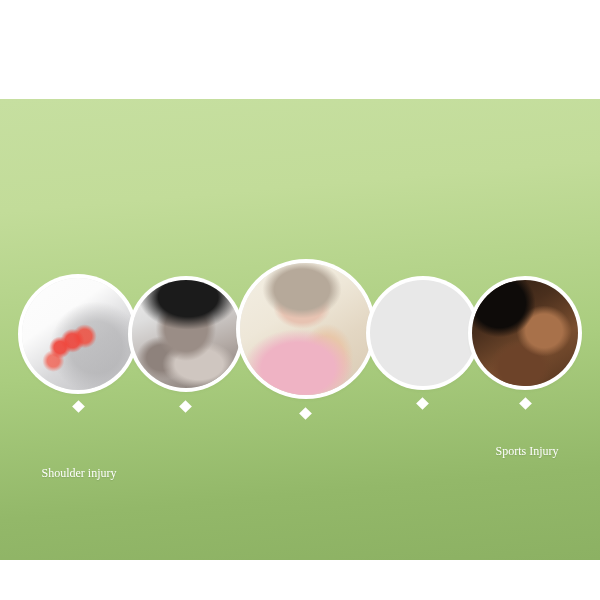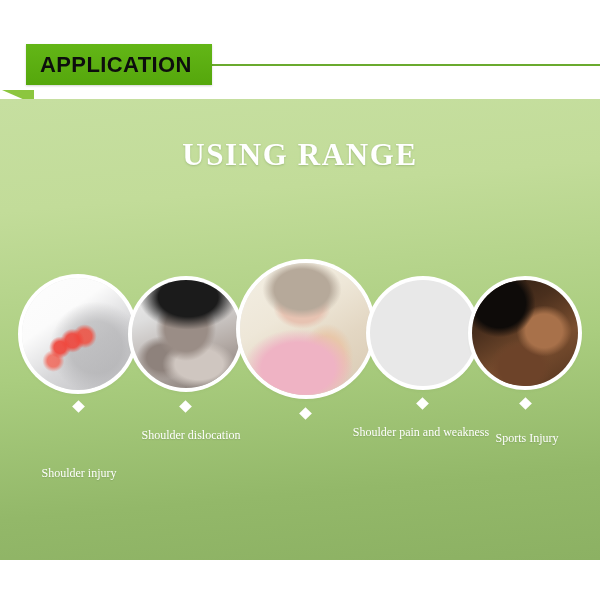--- a/index.html
+++ b/index.html
@@ -125,31 +125,23 @@
     position:absolute;color:#ffffff;font-family:"Liberation Serif",serif;
     font-size:12px;line-height:15px;text-align:center;
     text-shadow:0 1px 1px rgba(110,140,80,.40);white-space:pre-line;
   }
 </style>
 </head>
 <body>
 
 <div class="page">
 
-  <div class="banner">
-    <div class="banner-line"></div>
-    <div class="banner-tail"></div>
-    <div class="banner-box">
-      <span>APPLICATION</span>
-    </div>
-  </div>
 
   <div class="panel">
 
-    <div class="panel-title">USING RANGE</div>
 
     <div class="arrow-circle">
       <div class="chev"></div>
     </div>
 
     <div class="circle" id="c1" style="top:179px">
         <div class="ph"></div>
       </div>
     <div class="circle" id="c2" style="top:181px">
         <div class="ph"></div>
@@ -164,18 +156,16 @@
         <div class="ph"></div>
       </div>
 
     <div class="diamond" style="left:74px;top:303px"></div>
     <div class="diamond" style="left:181px;top:303px"></div>
     <div class="diamond" style="left:301px;top:310px"></div>
     <div class="diamond" style="left:418px;top:300px"></div>
     <div class="diamond" style="left:521px;top:300px"></div>
 
     <div class="cap" style="left:14px;top:367px;width:130px">Shoulder injury</div>
-    <div class="cap" style="left:121px;top:329px;width:140px">Shoulder dislocation</div>
-    <div class="cap" style="left:338px;top:326px;width:166px">Shoulder pain and weakness</div>
-    <div class="cap" style="left:466px;top:332px;width:122px">Sports Injury</div>
+    <div class="cap" style="left:466px;top:345px;width:122px">Sports Injury</div>
 
   </div>
 </div>
 
 </body></html>

